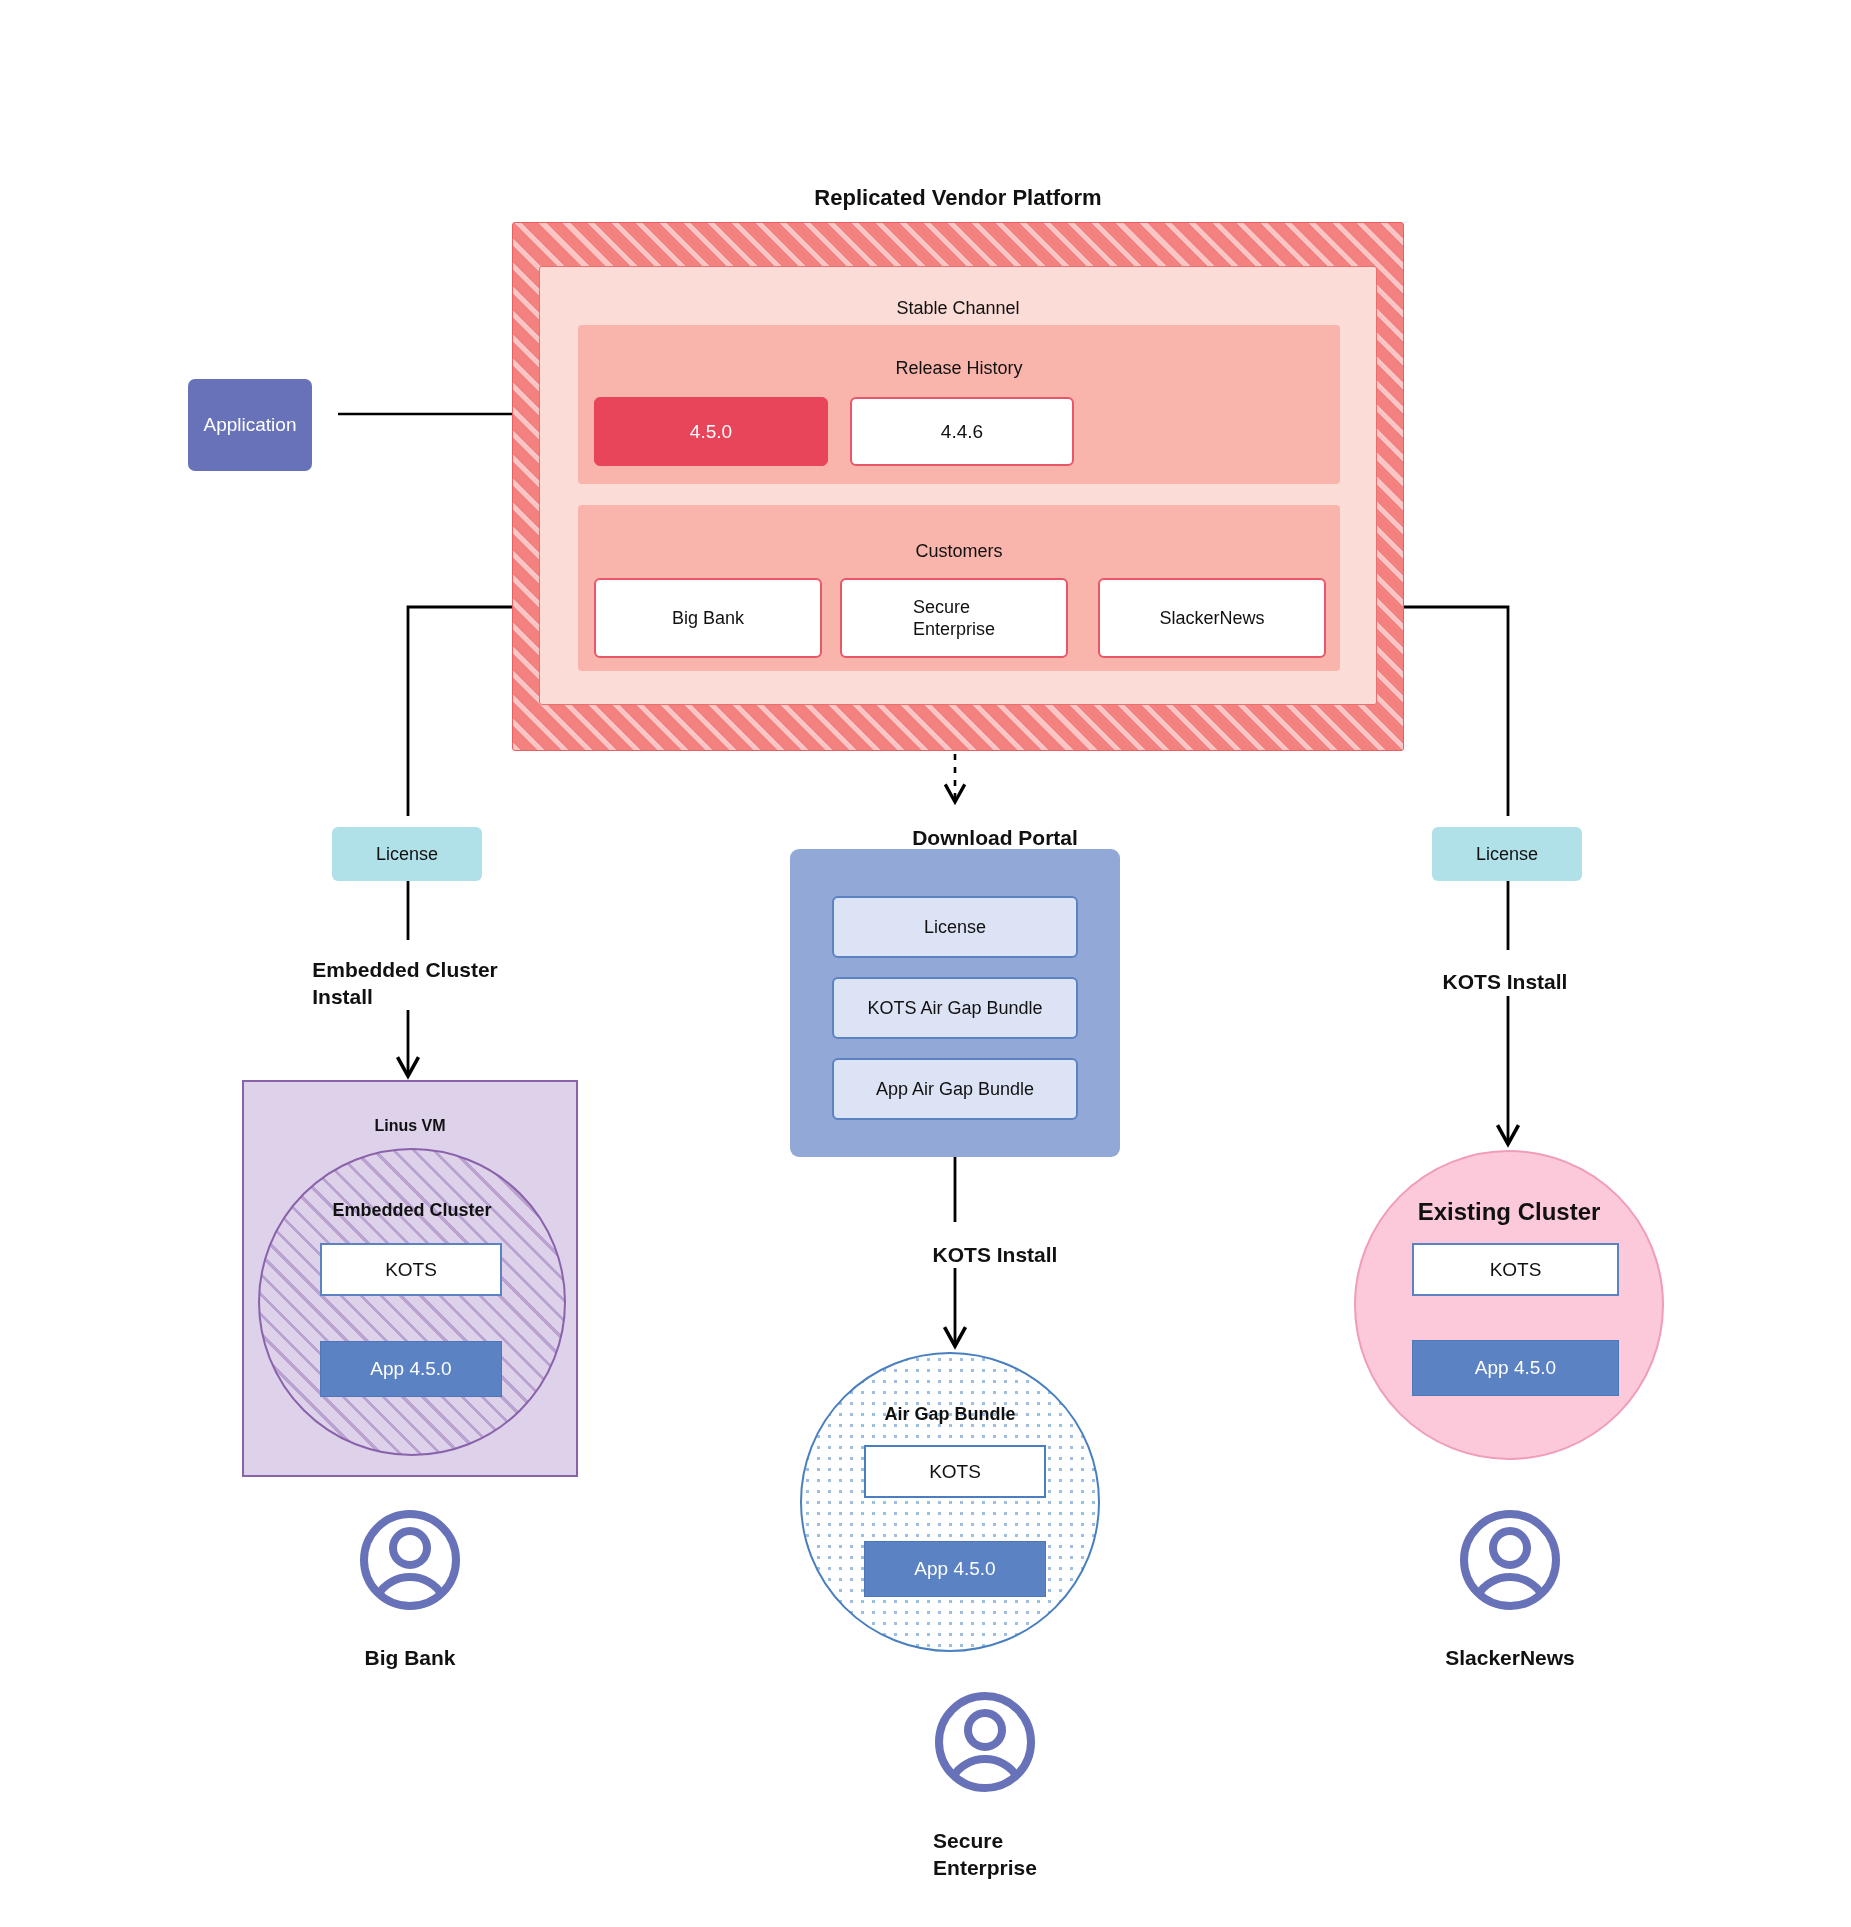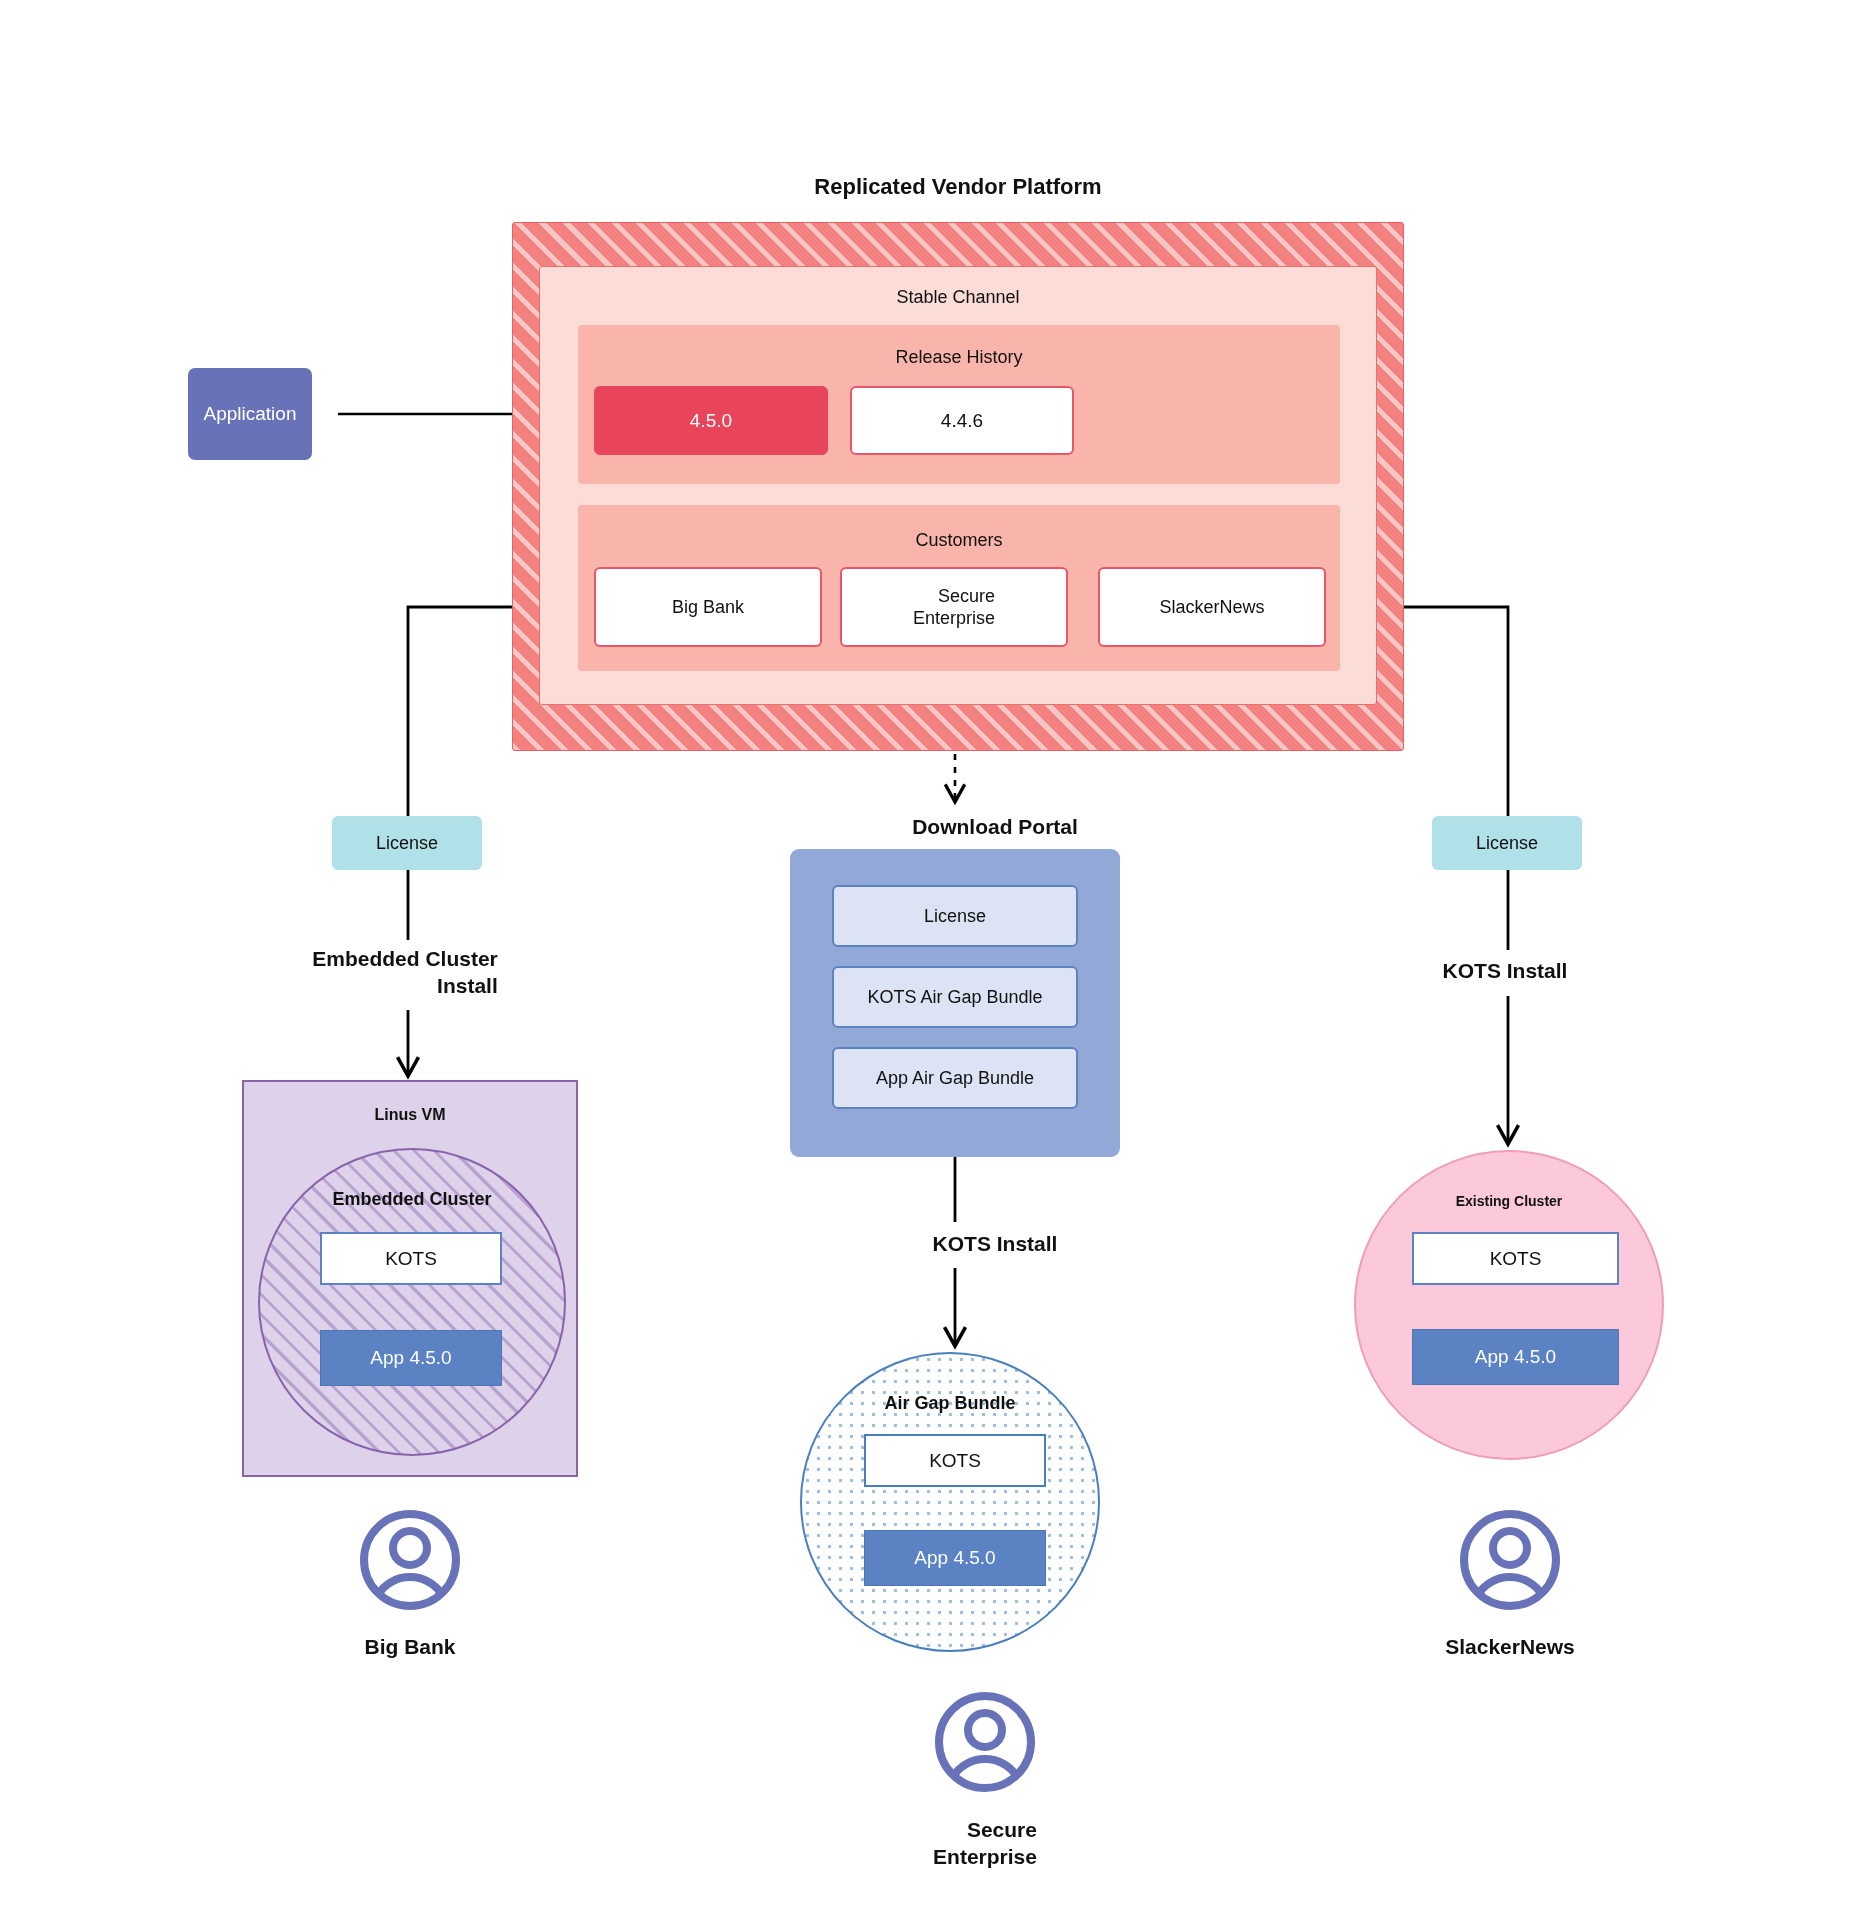--- a/index.html
+++ b/index.html
@@ -1,21 +1,21 @@
 <!DOCTYPE html>
 <html><head>
 <meta charset="utf-8">
 <style>
   html,body{margin:0;padding:0;background:#ffffff;}
   body{width:1851px;height:1927px;position:relative;
        font-family:"Liberation Sans","DejaVu Sans",sans-serif;
        color:#111111;overflow:hidden;}
   .stage{position:absolute;left:0;top:0;width:1851px;height:1927px;}
   .abs{position:absolute;box-sizing:border-box;}
-  .ctr{display:flex;align-items:center;justify-content:center;text-align:right;}
+  .ctr{display:flex;align-items:center;justify-content:center;text-align:left;margin-top:11px;}
 
   
   #vendor-frame{
     left:512px;top:222px;width:892px;height:529px;
     background-color:#f3817f;
     background-image:repeating-linear-gradient(45deg,
        rgba(255,255,255,.55) 0px, rgba(255,255,255,.55) 5px,
        rgba(0,0,0,0) 5px, rgba(0,0,0,0) 17px);
     border:1px solid #ea5f5d;border-radius:3px;
   }
@@ -103,21 +103,21 @@
     font-size:18px;font-weight:700;}
   #ag-kots{left:864px;top:1434px;width:182px;height:53px;
     background:#ffffff;border:2px solid #4a7fbf;font-size:19px;}
   #ag-app{left:864px;top:1530px;width:182px;height:56px;
     background:#5b82c2;border:1px solid #4f77b8;color:#ffffff;font-size:19px;}
 
   
   #existing-cluster{left:1354px;top:1150px;width:310px;height:310px;
     border-radius:50%;background:#fbc9d9;border:2px solid #f09cbb;}
   #existing-label{left:1354px;top:1188px;width:310px;height:26px;
-    font-size:14px;font-weight:700;}
+    font-size:24px;font-weight:700;}
   #ex-kots{left:1412px;top:1232px;width:207px;height:53px;
     background:#ffffff;border:2px solid #5b82c2;font-size:19px;}
   #ex-app{left:1412px;top:1329px;width:207px;height:56px;
     background:#5b82c2;border:1px solid #4f77b8;color:#ffffff;font-size:19px;}
 
   
   .persona-label{font-size:21px;font-weight:700;line-height:1.3;}
   #persona-bigbank-label{left:245px;top:1630px;width:330px;height:34px;}
   #persona-secure-label{left:845px;top:1812px;width:280px;height:62px;}
   #persona-slacker-label{left:1345px;top:1630px;width:330px;height:34px;}

